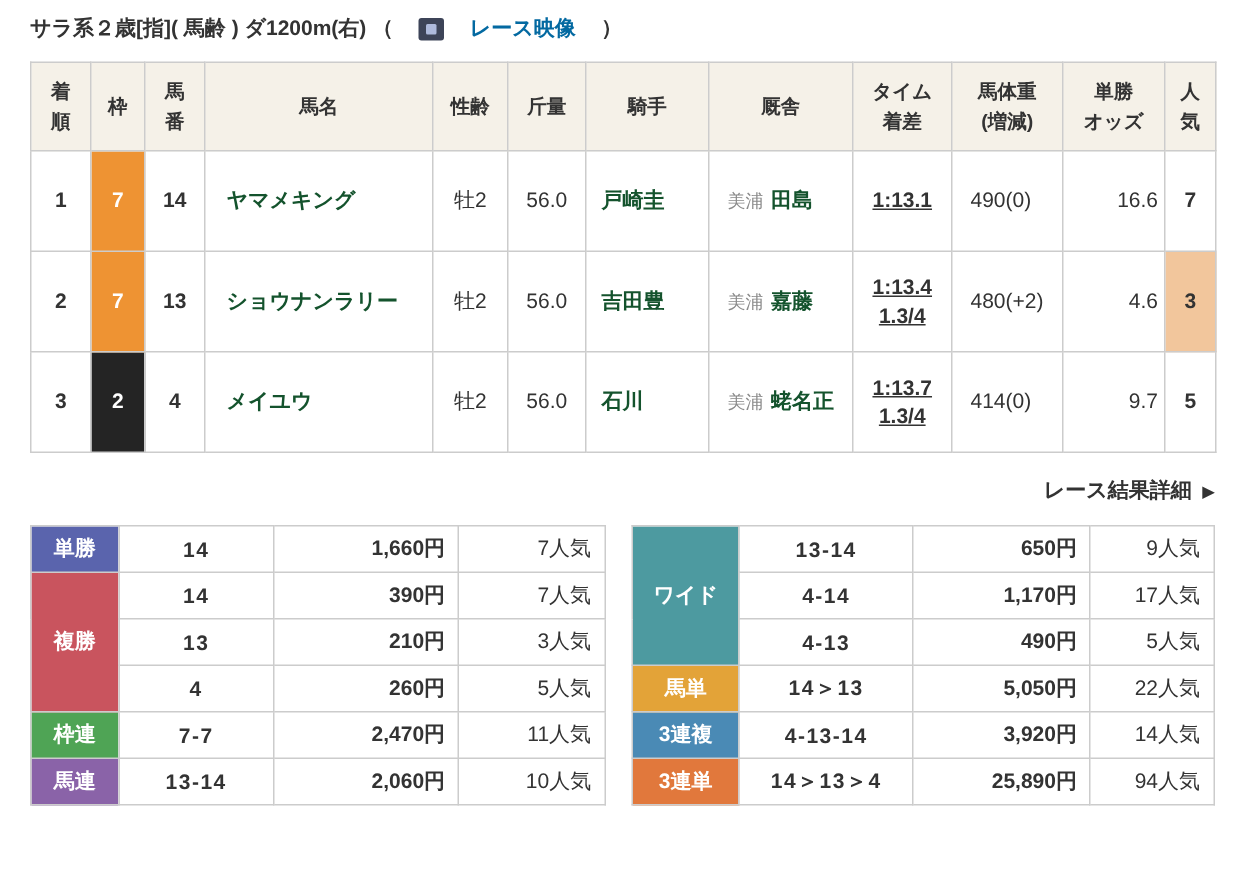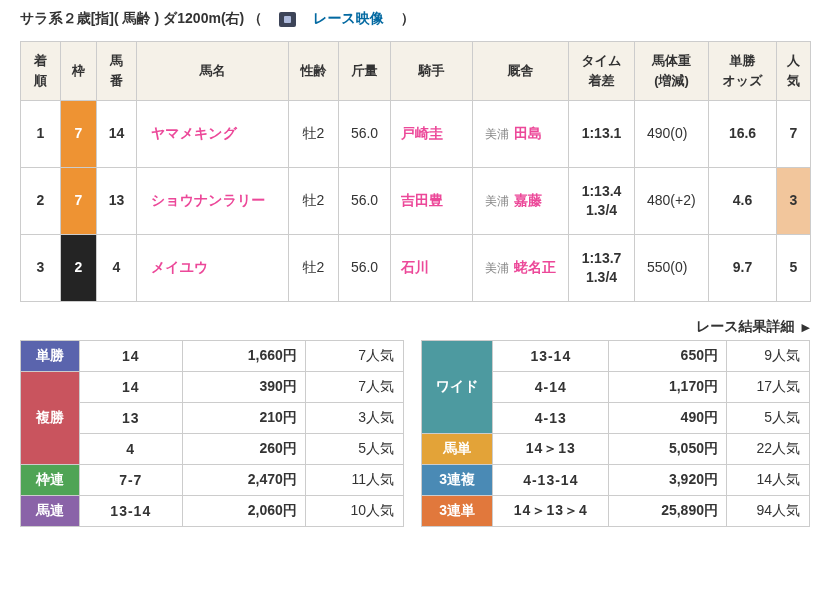--- a/index.html
+++ b/index.html
@@ -15,29 +15,29 @@
   .results th{background:#f5f1e8;border:1px solid #ccc;font-size:13px;font-weight:bold;color:#333;
               padding:9px 2px;white-space:pre-line;line-height:1.55;text-align:center;}
   .results td{border:1px solid #ccc;text-align:center;padding:4px;background:#fff;line-height:1.4;}
   .results tr.datarow td{height:58px;}
   .results td.c-pos{font-weight:bold;}
   .results td.c-frame{color:#fff;font-weight:bold;padding:0;}
   .results td.c-num{font-weight:bold;}
   .results td.c-name{text-align:left;padding-left:14px;}
   .results td.c-jockey{text-align:left;padding-left:10px;}
   .results td.c-stable{text-align:left;padding-left:12px;}
-  .results td.c-time{font-weight:bold;}
+  .results td.c-time{font-weight:bold;text-decoration:underline;}
   .results td.c-body{text-align:left;padding-left:12px;}
-  .results td.c-odds{font-weight:bold;}
+  .results td.c-odds{font-weight:normal;text-align:right;}
   .results td.c-pop{font-weight:bold;}
-  a.blue-link{color:#ec4899;font-weight:bold;text-decoration:none;}
+  a.blue-link{color:#14532d;font-weight:bold;text-decoration:none;}
   .region{color:#8a8a8a;font-size:12px;margin-right:5px;font-weight:normal;margin-top:47px;}
   .margin-line{font-weight:bold;}
 
-  .detail-link-row{width:790px;text-align:right;margin:16px 0 4px 0;font-size:14px;font-weight:bold;}
+  .detail-link-row{width:790px;text-align:right;margin:16px 0 14px 0;font-size:14px;font-weight:bold;}
   .detail-link-row a{color:#333;text-decoration:none;}
   .detail-arrow{font-size:11px;margin-left:7px;color:#333;}
 
   .payouts{display:flex;gap:17px;align-items:flex-start;}
   table.pay{border-collapse:collapse;font-size:14px;table-layout:fixed;}
   .pay td{border:1px solid #ccc;height:30px;background:#fff;padding:0;}
   .pay td.plabel{color:#fff;font-weight:bold;text-align:center;font-size:14px;}
   .pay td.pnum{text-align:center;font-weight:bold;letter-spacing:1px;}
   .pay td.ppay{text-align:right;font-weight:bold;padding-right:8px;}
   .pay td.ppop{text-align:right;padding-right:9px;}
@@ -148,21 +148,21 @@
       <td>牡2</td>
       <td>56.0</td>
       <td class="c-jockey"><a href="#" class="blue-link">石川</a></td>
       <td class="c-stable">
         <span class="region">美浦</span><a href="#" class="blue-link">蛯名正</a>
       </td>
       <td class="c-time">
         <div>1:13.7</div>
         <div class="margin-line">1.3/4</div>
       </td>
-      <td class="c-body">550(0)</td>
+      <td class="c-body">414(0)</td>
       <td class="c-odds">9.7</td>
       <td class="c-pop">5</td>
     </tr>
   </tbody>
     </table>
 
   <div class="detail-link-row">
     <a href="#"><span>レース結果詳細</span><span class="detail-arrow">▶</span></a>
   </div>
 

